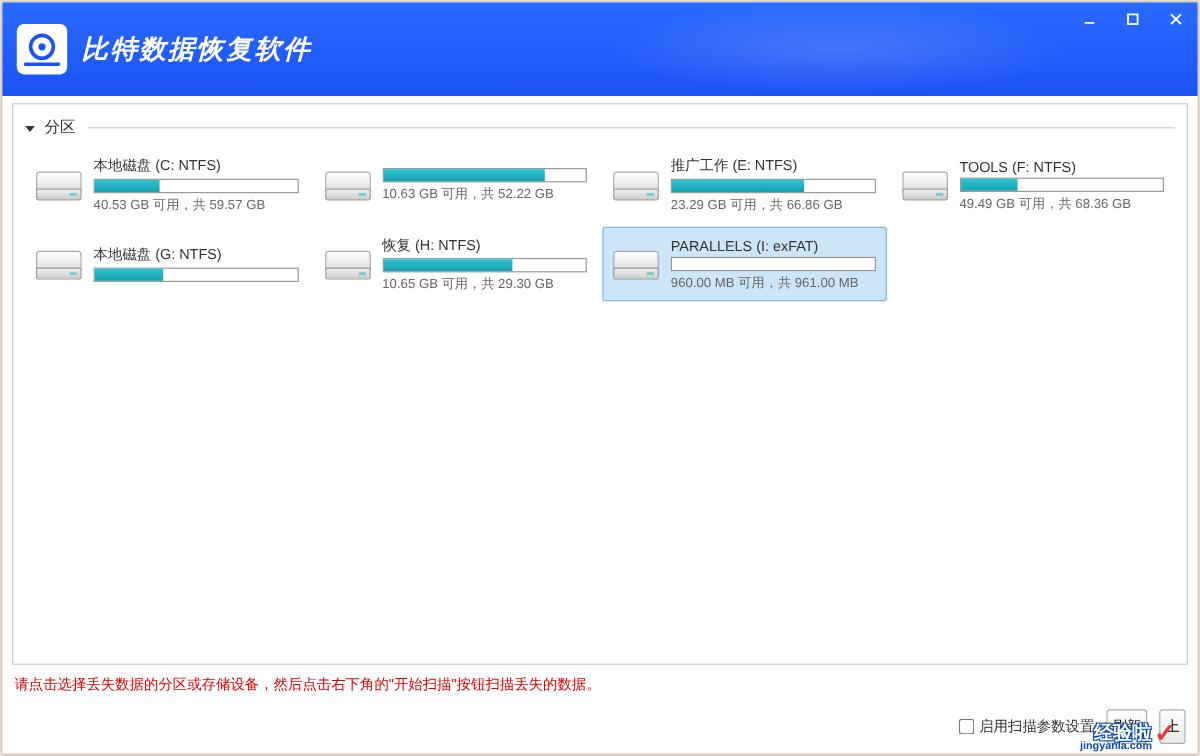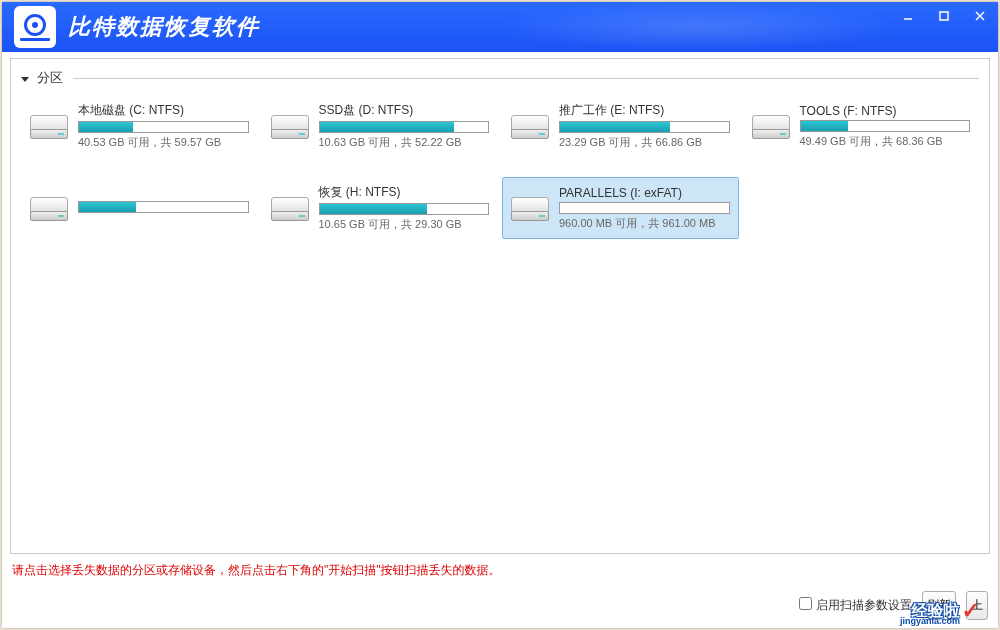--- a/index.html
+++ b/index.html
@@ -1,46 +1,46 @@
 <!DOCTYPE html>
 <html><head>
 <meta charset="utf-8">
 <style>
 * { margin: 0; padding: 0; box-sizing: border-box; font-family: "Microsoft YaHei", Arial, sans-serif; }
 body { width: 1000px; height: 630px; background: #f5e8d8; overflow: hidden; position: relative; }
 .window { width: 996px; height: 626px; margin: 2px; background: #fff; display: flex; flex-direction: column; box-shadow: 0 0 3px rgba(0,0,0,0.3); }
-.titlebar { height: 50px; background: linear-gradient(180deg, #2a6aff 0%, #1b52f5 100%); display: flex; align-items: center; padding: 0 12px; position: relative; overflow: hidden; }
+.titlebar { height: 78px; background: linear-gradient(180deg, #2a6aff 0%, #1b52f5 100%); display: flex; align-items: center; padding: 0 12px; position: relative; overflow: hidden; }
 .titlebar::before { content: ""; position: absolute; top: 0; right: 100px; width: 400px; height: 100%; background: radial-gradient(ellipse at center, rgba(255,255,255,0.15) 0%, transparent 70%); }
 .logo-box { width: 42px; height: 42px; background: #fff; border-radius: 6px; display: flex; align-items: center; justify-content: center; margin-right: 12px; flex-direction: column; }
 .logo-circle { width: 22px; height: 22px; border: 3px solid #1b52f5; border-radius: 50%; position: relative; }
 .logo-circle::after { content: ""; position: absolute; width: 6px; height: 6px; background: #1b52f5; border-radius: 50%; top: 5px; left: 5px; }
 .logo-base { width: 30px; height: 3px; background: #1b52f5; margin-top: 2px; border-radius: 1px; }
 .app-title { color: #fff; font-size: 22px; font-weight: bold; font-style: italic; letter-spacing: 2px; }
 .win-controls { position: absolute; top: 0; right: 0; display: flex; }
 .win-btn { width: 36px; height: 28px; display: flex; align-items: center; justify-content: center; color: #fff; font-size: 14px; cursor: pointer; }
 .content { flex: 1; border: 1px solid #ccc; margin: 6px 8px 4px 8px; padding: 10px; overflow: auto; }
 .section-header { display: flex; align-items: center; font-size: 13px; color: #333; margin-bottom: 8px; text-align: right; }
 .triangle { width: 0; height: 0; border-top: 5px solid #333; border-left: 4px solid transparent; border-right: 4px solid transparent; margin-right: 8px; transform: translateY(1px); }
 .section-line { flex: 1; height: 1px; background: #ccc; margin-left: 10px; }
-.drives-grid { display: grid; grid-template-columns: repeat(4, 1fr); gap: 20px 4px; }
+.drives-grid { display: grid; grid-template-columns: repeat(4, 1fr); gap: 4px 4px; }
 .drive-item { display: flex; align-items: center; padding: 6px 8px; border: 1px solid transparent; border-radius: 2px; cursor: pointer; }
 .drive-item.selected { background: #cde6f7; border: 1px solid #7bb6e8; }
 .drive-icon { width: 40px; height: 30px; margin-right: 8px; position: relative; }
 .drive-icon-disk { width: 38px; height: 10px; background: linear-gradient(180deg, #f0f0f0 0%, #ccc 100%); border: 1px solid #999; border-radius: 2px; position: absolute; bottom: 2px; }
 .drive-icon-disk::after { content: ""; width: 6px; height: 2px; background: #6cc; position: absolute; right: 3px; top: 3px; }
 .drive-icon-top { width: 38px; height: 16px; background: linear-gradient(180deg, #fff 0%, #e0e0e0 100%); border: 1px solid #aaa; border-radius: 3px 3px 0 0; position: absolute; bottom: 10px; }
 .drive-info { flex: 1; min-width: 0; }
 .drive-label { font-size: 12px; color: #333; margin-bottom: 2px; white-space: nowrap; }
 .drive-bar { width: 100%; height: 12px; border: 1px solid #999; background: #fff; margin-bottom: 2px; position: relative; }
 .drive-bar-fill { height: 100%; background: linear-gradient(180deg, #2bc5d4 0%, #1a9faf 100%); }
 .drive-status { font-size: 11px; color: #666; white-space: nowrap; }
 .footer { display: flex; align-items: center; padding: 4px 10px 8px 10px; }
 .hint { color: #d00; font-size: 12px; }
 .footer-right { margin-left: auto; display: flex; align-items: center; gap: 10px; }
-.checkbox-wrap { display: flex; align-items: flex-start; font-size: 12px; color: #333; }
+.checkbox-wrap { display: flex; align-items: center; font-size: 12px; color: #333; }
 .checkbox-wrap input { margin-right: 4px; }
 .btn { padding: 5px 4px; font-size: 12px; border: 1px solid #adadad; background: linear-gradient(180deg, #fefefe 0%, #e8e8e8 100%); border-radius: 3px; cursor: pointer; }
 .watermark { position: absolute; bottom: 6px; right: 20px; display: flex; align-items: center; pointer-events: none; }
 .wm-text { font-size: 16px; font-weight: bold; color: #fff; text-shadow: 1px 1px 0 #0a4aa8, -1px -1px 0 #0a4aa8, 1px -1px 0 #0a4aa8, -1px 1px 0 #0a4aa8; }
 .wm-check { color: #e53935; font-size: 22px; font-weight: bold; margin-left: 2px; }
 .wm-sub { position: absolute; bottom: -2px; right: 20px; font-size: 9px; color: #0a4aa8; font-weight: bold; }
 </style>
 </head>
 <body>
 
@@ -91,21 +91,20 @@
             </div>
             <div class="drive-status">40.53 GB 可用，共 59.57 GB</div>
           </div>
         </div>
         <div class="drive-item">
           <div class="drive-icon">
             <div class="drive-icon-top"></div>
             <div class="drive-icon-disk"></div>
           </div>
           <div class="drive-info">
-            <div class="drive-label">SSD盘 (D: NTFS)</div>
             <div class="drive-bar">
               <div class="drive-bar-fill" style="width:80%"></div>
             </div>
             <div class="drive-status">10.63 GB 可用，共 52.22 GB</div>
           </div>
         </div>
         <div class="drive-item">
           <div class="drive-icon">
             <div class="drive-icon-top"></div>
             <div class="drive-icon-disk"></div>
@@ -130,20 +129,21 @@
             </div>
             <div class="drive-status">49.49 GB 可用，共 68.36 GB</div>
           </div>
         </div>
         <div class="drive-item">
           <div class="drive-icon">
             <div class="drive-icon-top"></div>
             <div class="drive-icon-disk"></div>
           </div>
           <div class="drive-info">
+            <div class="drive-label">本地磁盘 (G: NTFS)</div>
             <div class="drive-bar">
               <div class="drive-bar-fill" style="width:34%"></div>
             </div>
           </div>
         </div>
         <div class="drive-item">
           <div class="drive-icon">
             <div class="drive-icon-top"></div>
             <div class="drive-icon-disk"></div>
           </div>

